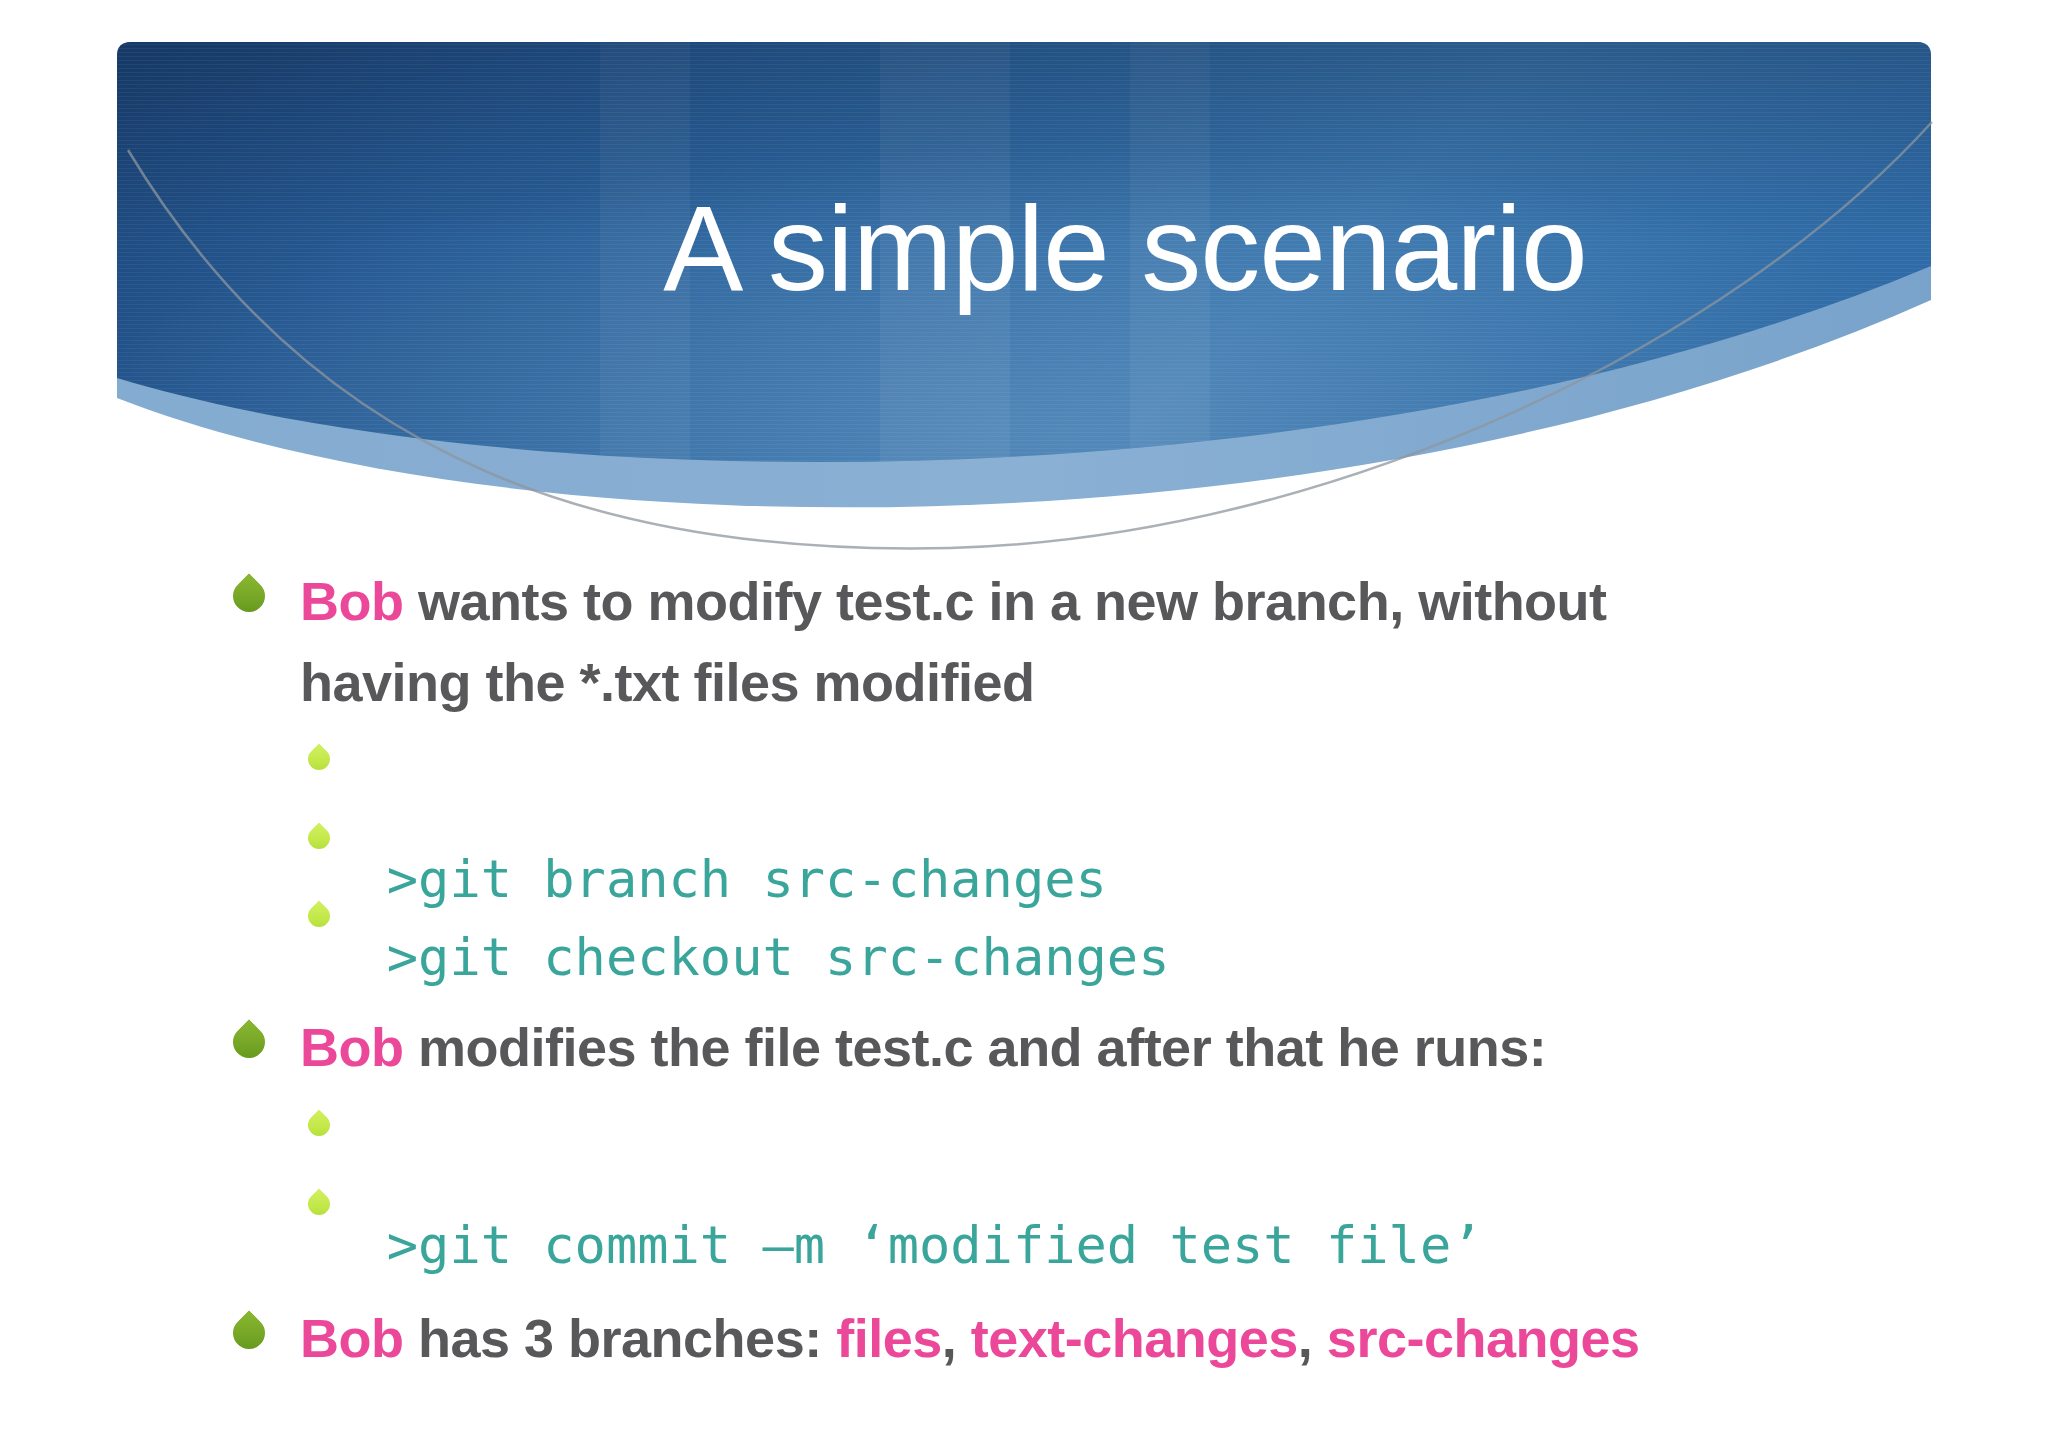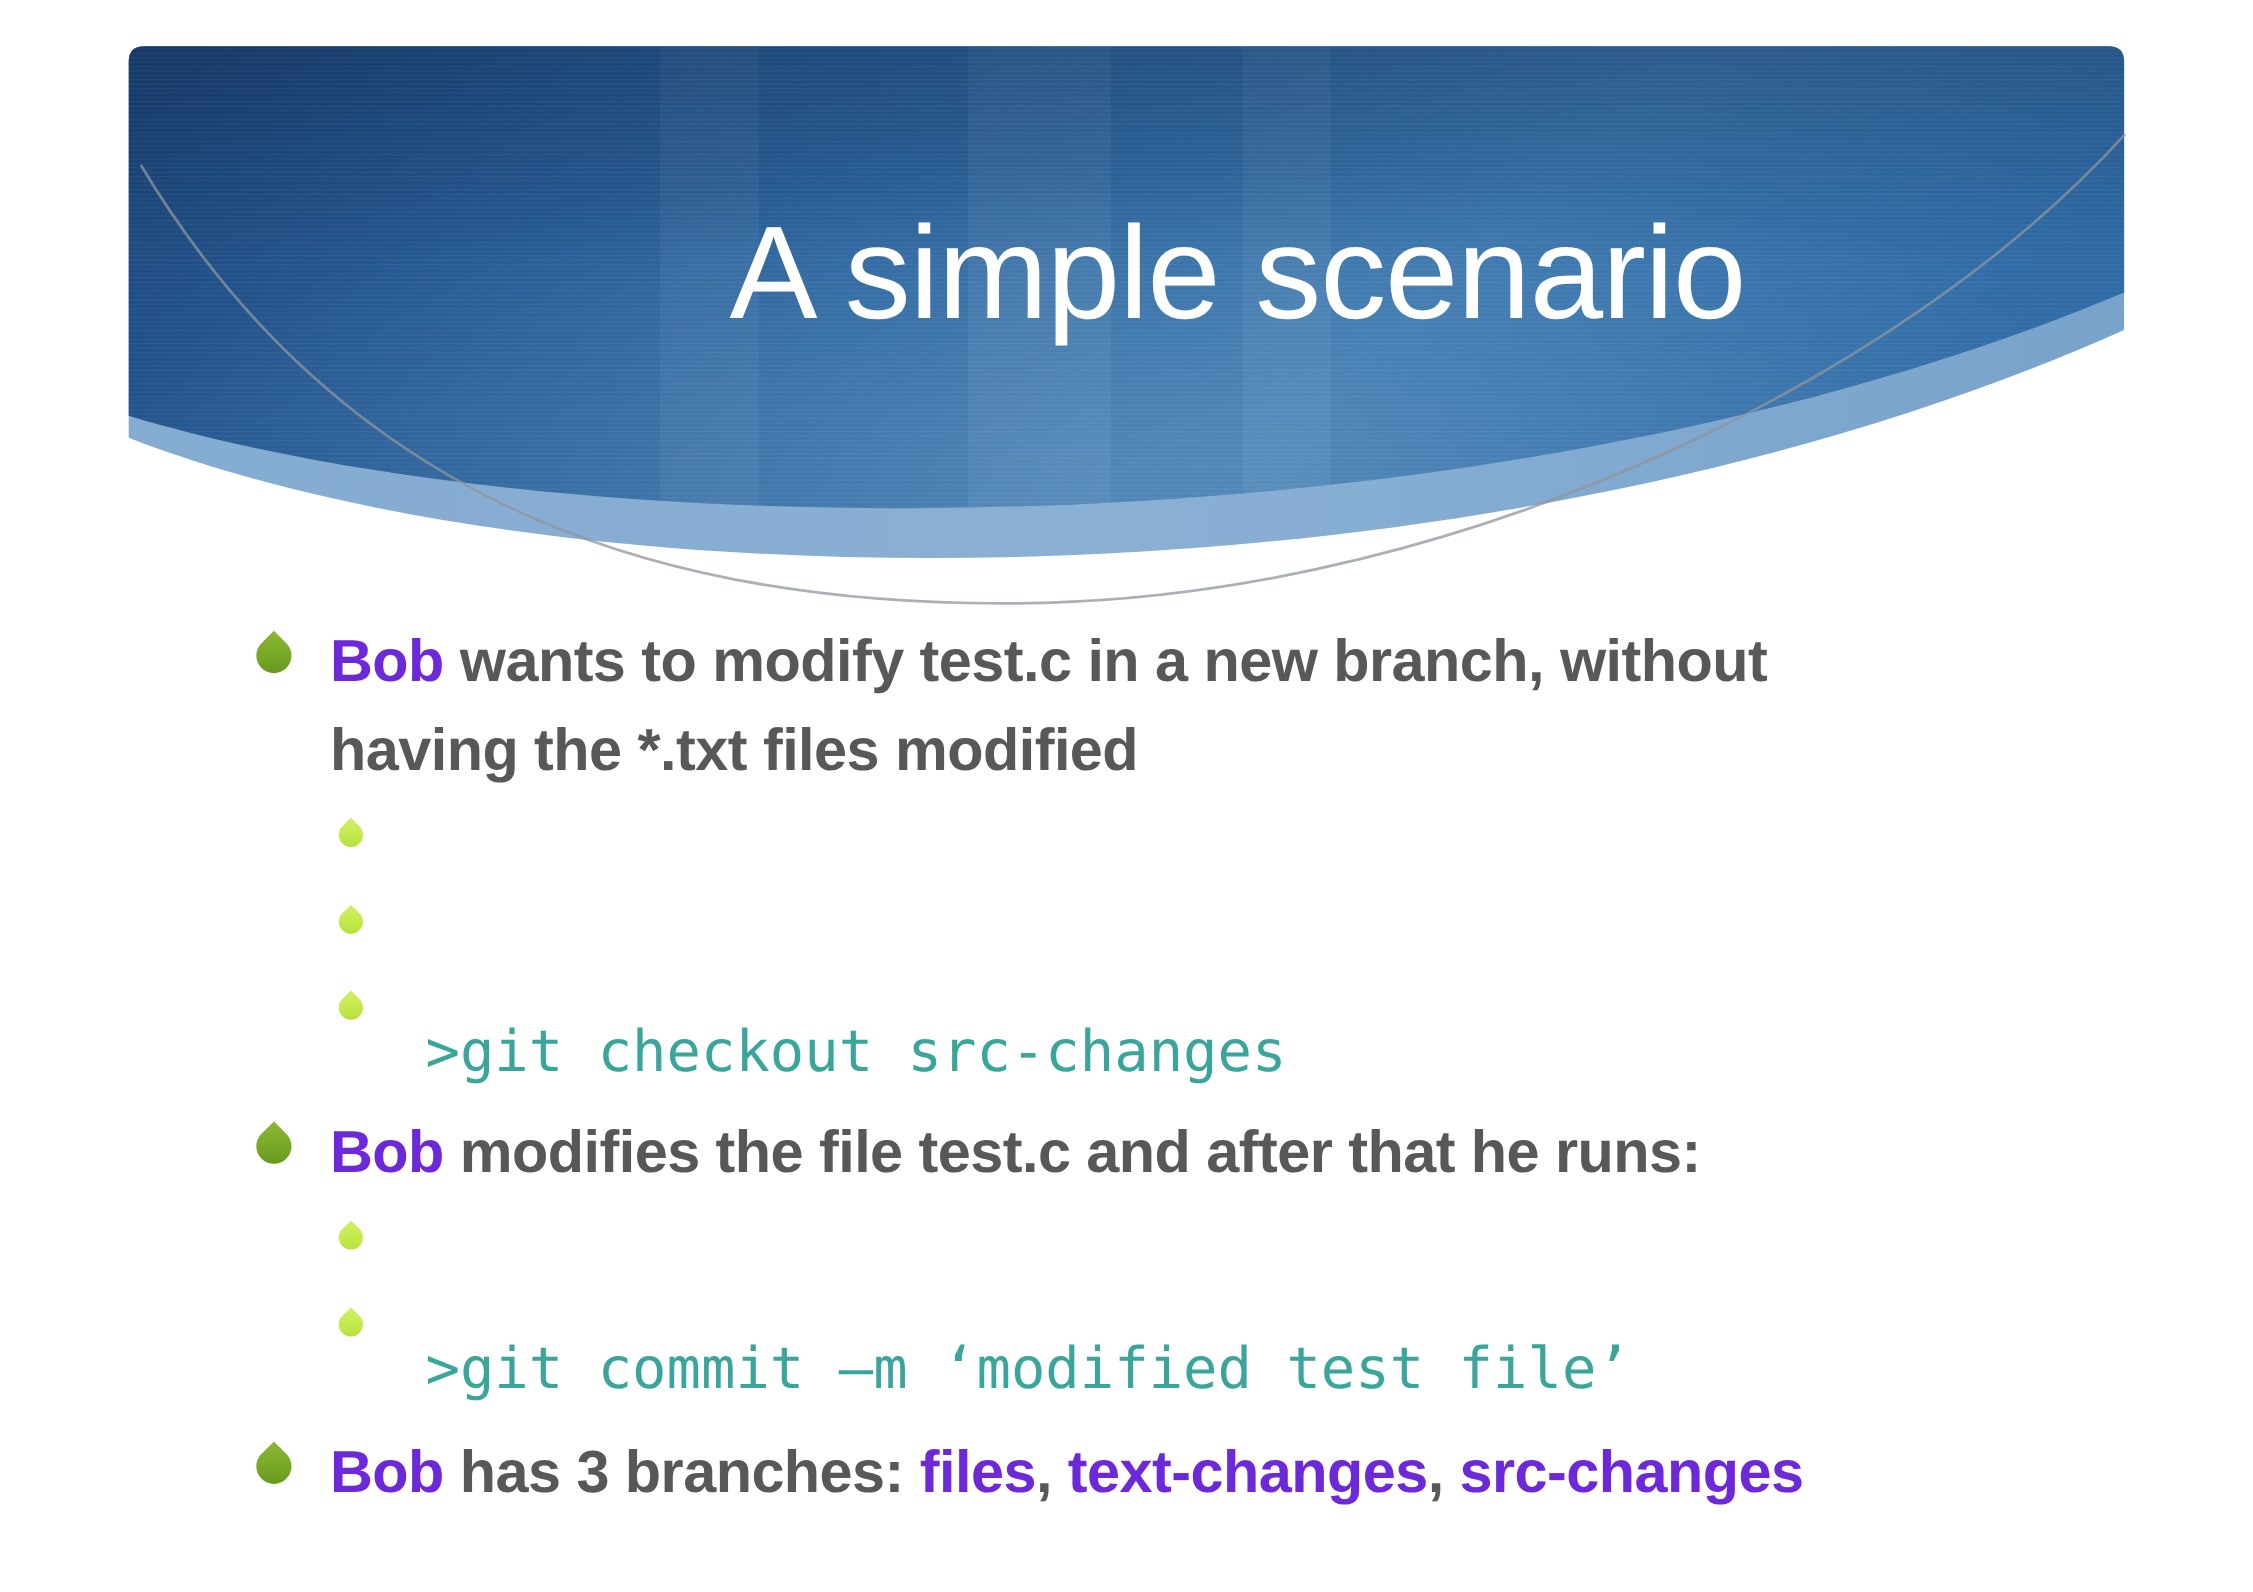--- a/index.html
+++ b/index.html
@@ -14,21 +14,21 @@
   .title{
     position:absolute;left:117px;top:188px;width:2016px;
     margin:0;text-align:center;
     font-size:120px;line-height:120px;font-weight:400;letter-spacing:-1px;
     color:#ffffff;white-space:nowrap;
   }
   .row{position:absolute;white-space:nowrap;}
   .row .txt{margin-left:71px;}
   .row .line{line-height:81px;}
   .b{font-size:54px;font-weight:700;letter-spacing:-0.5px;color:#58585a;}
-  .teal{color:#6d28d9;}
+  .teal{color:#ec4899;}
   .code-row{position:absolute;white-space:pre;}
   .code-row .codetxt{
     margin-left:66px;
     font-family:"DejaVu Sans Mono", monospace;
     font-size:52px;line-height:52px;font-weight:400;
     color:#3aa69b;display:inline-block;
   }
   .drop{
     position:absolute;display:block;
     border-radius:0 50% 50% 50%;
@@ -104,20 +104,21 @@
       <div class="line"><span class="teal">Bob</span><span> wants to modify test.c in a new branch, without</span></div>
       <div class="line">having the *.txt files modified</div>
     </div>
   </div>
 
   <div class="code-row" style="left:303px;top:738px;">
     <span class="drop d2"></span>
   </div>
   <div class="code-row" style="left:303px;top:817px;">
     <span class="drop d2"></span>
+    <span class="codetxt">&gt;git branch src-changes</span>
   </div>
   <div class="code-row" style="left:303px;top:895px;">
     <span class="drop d2"></span>
     <span class="codetxt">&gt;git checkout src-changes</span>
   </div>
 
   <div class="row b" style="left:229px;top:1007px;">
     <span class="drop d1"></span>
     <div class="txt">
       <div class="line"><span class="teal">Bob</span><span> modifies the file test.c and after that he runs:</span></div>

